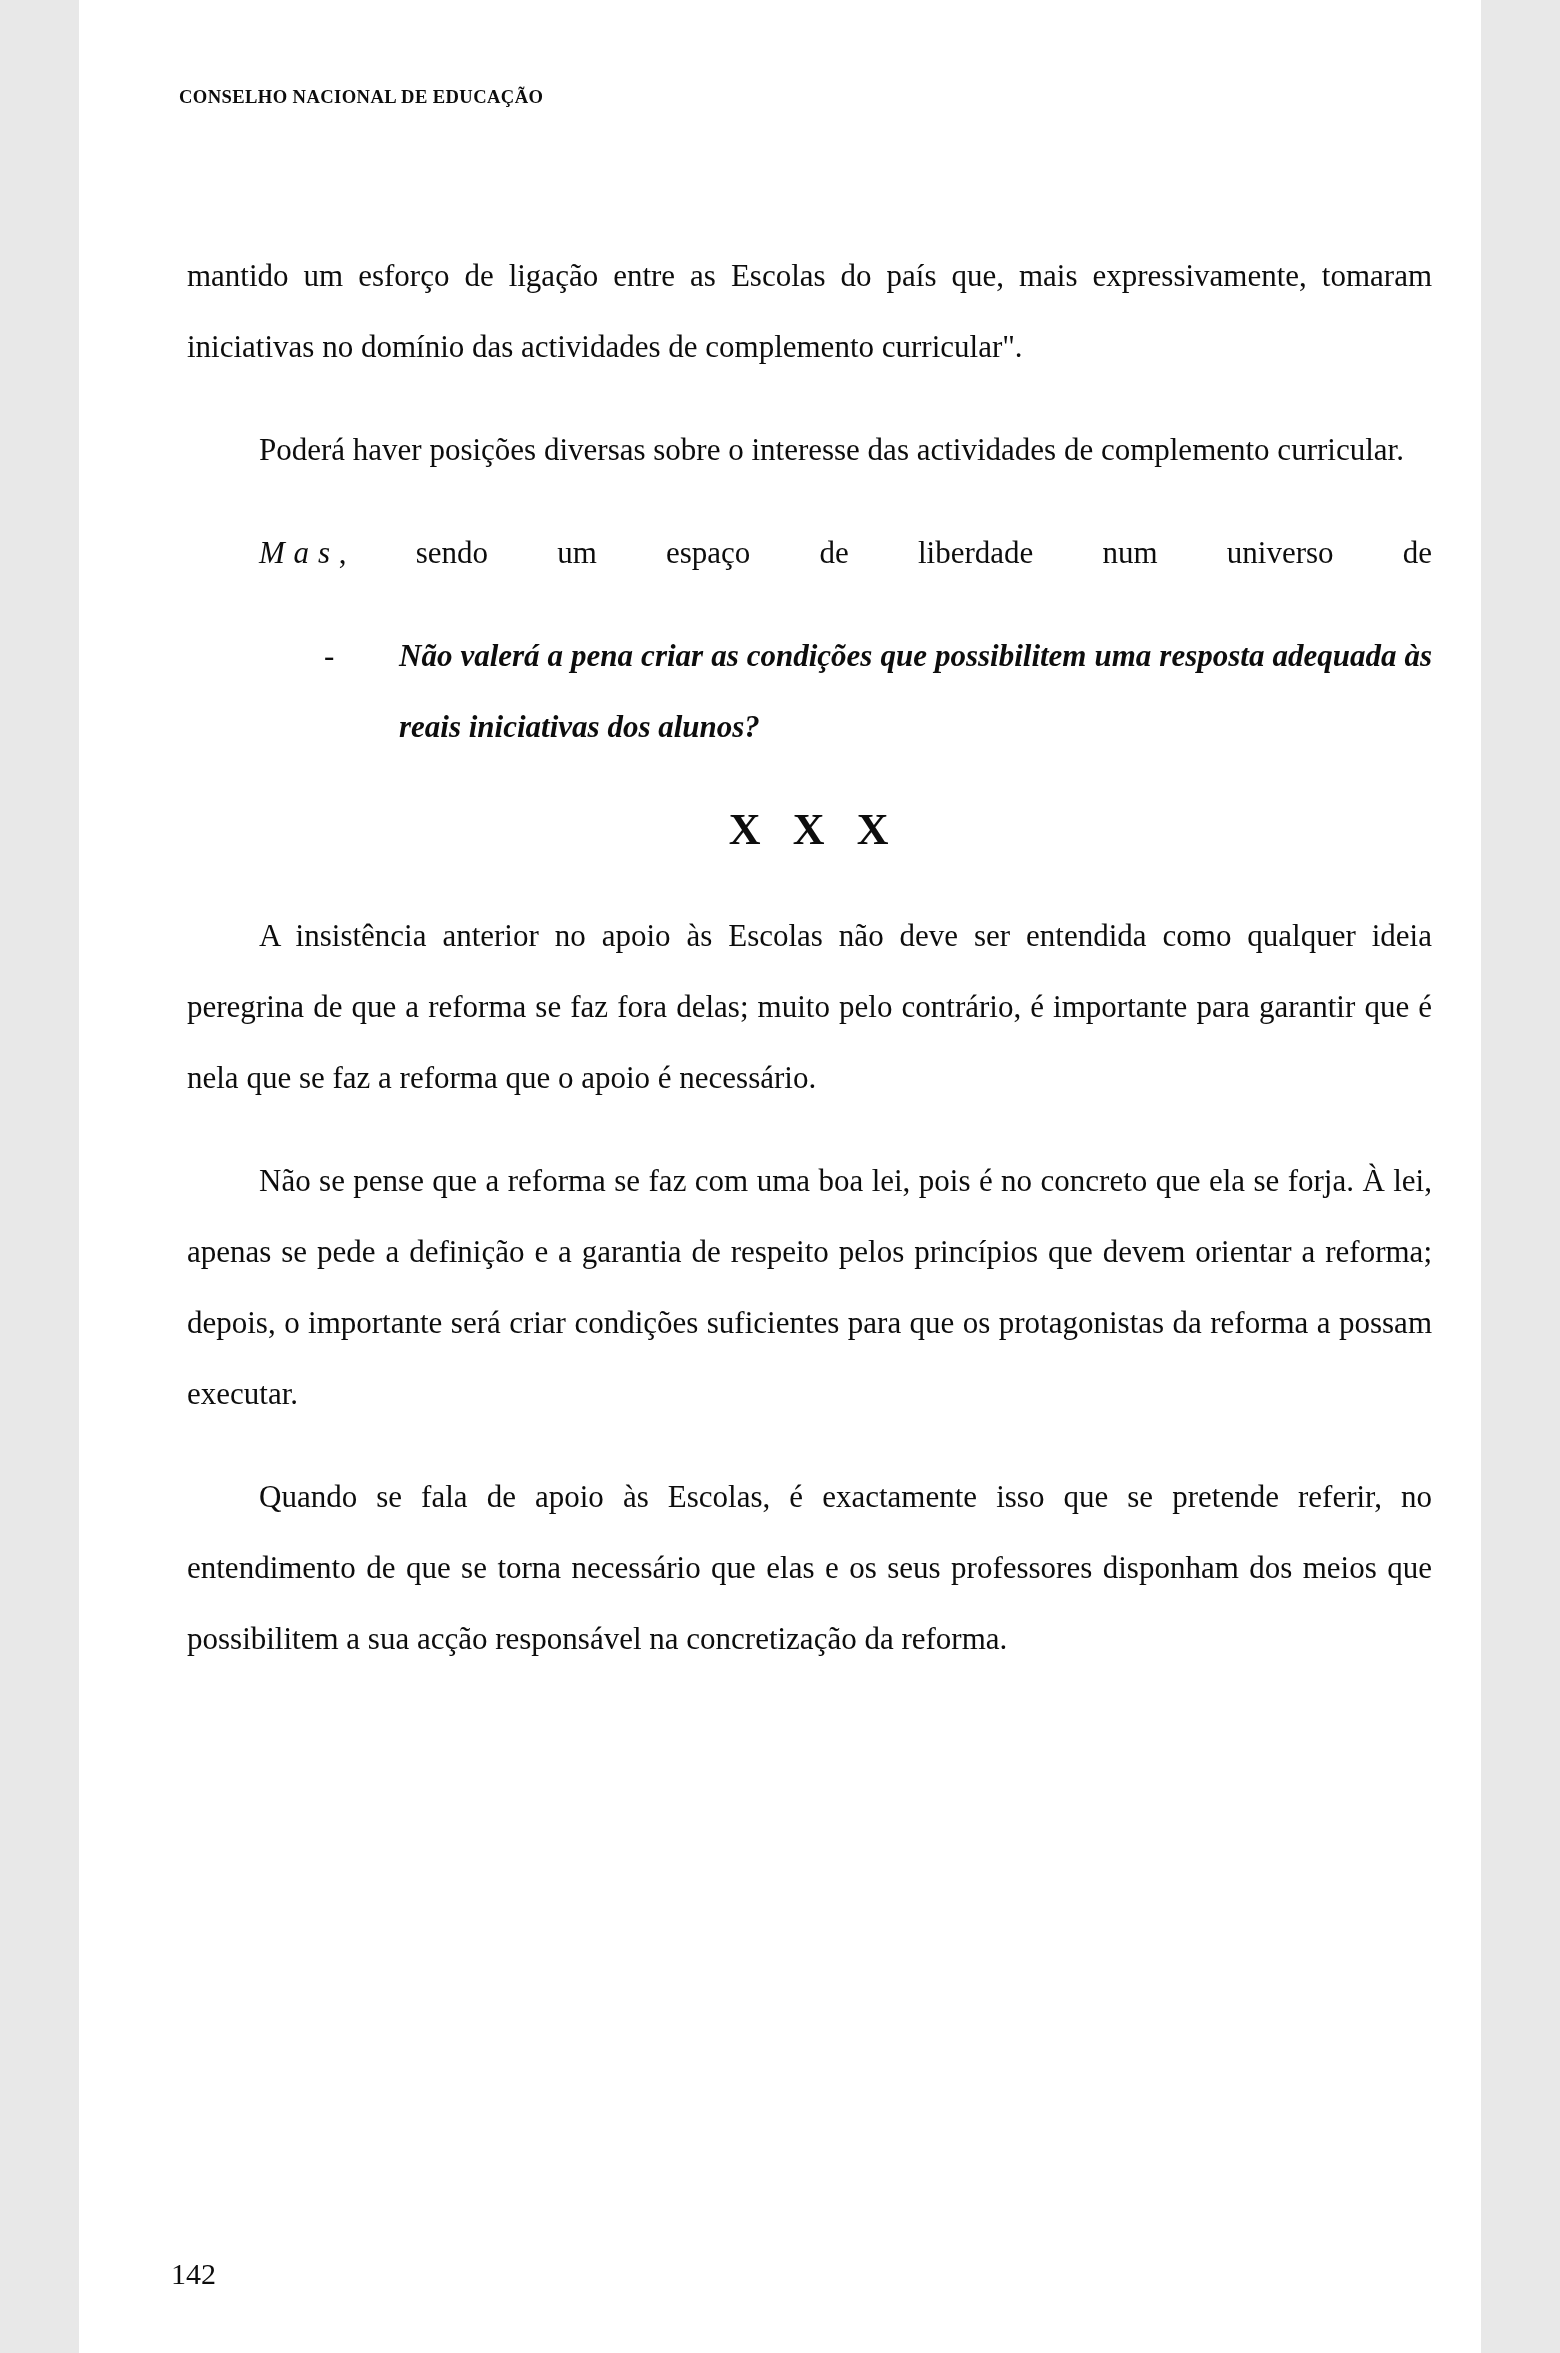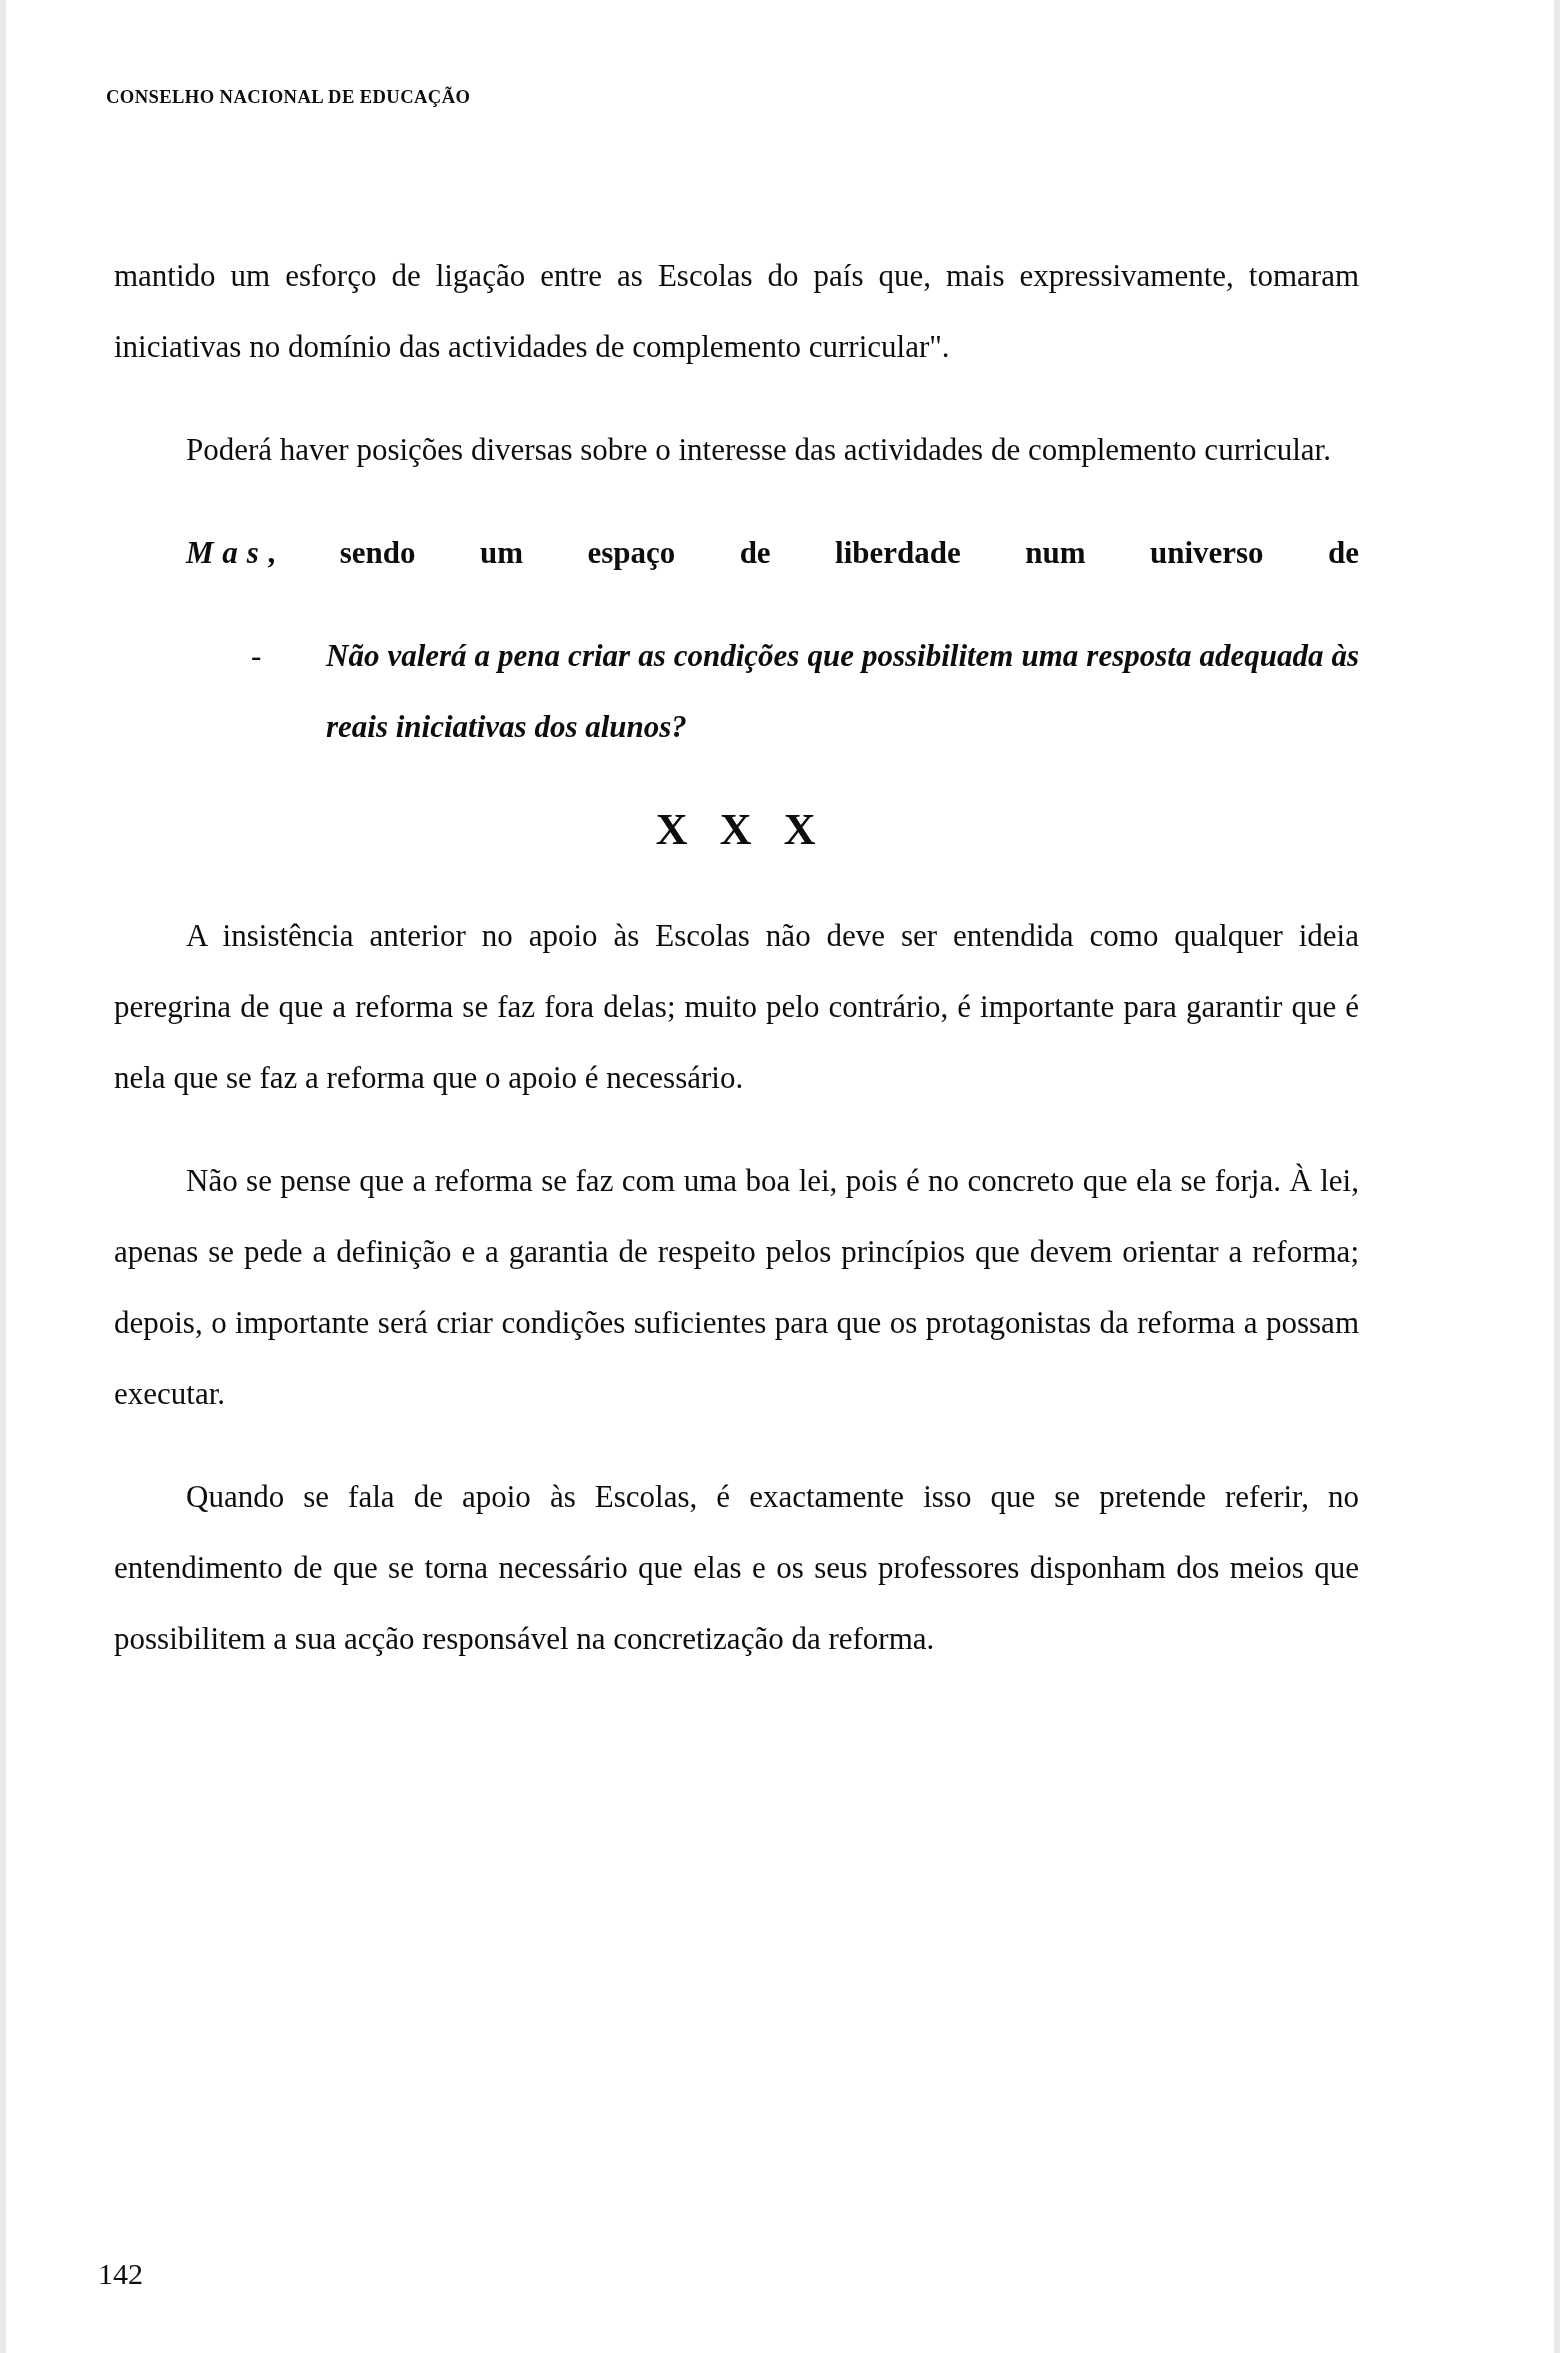--- a/index.html
+++ b/index.html
@@ -2,21 +2,21 @@
 <html lang="pt" style="font-size:14px"><head>
 <meta charset="utf-8">
 <style>
   html, body {
     margin: 0;
     padding: 0;
     background: #e8e8e8;
   }
   .page {
     position: relative;
-    width: 1548px;
+    width: 1402px;
     height: 2354px;
     margin: 0 auto;
     background: #ffffff;
     color: #0d0d0d;
     font-family: "Liberation Serif", "DejaVu Serif", serif;
     overflow: hidden;
   }
   .header {
     position: absolute;
     left: 100px;
@@ -39,21 +39,20 @@
     text-align: justify;
   }
   .content p {
     margin: 0 0 32px 0;
   }
   .para-indent {
     text-indent: 72px;
   }
   .mas-para {
     margin: 0 0 32px 72px;
-    font-weight: bold;
   }
   .mas-line1 {
     text-align: justify;
     text-align-last: justify;
   }
   .mas-lead {
     font-style: italic;
     letter-spacing: 8.8px;
   }
   .bullet-item {

